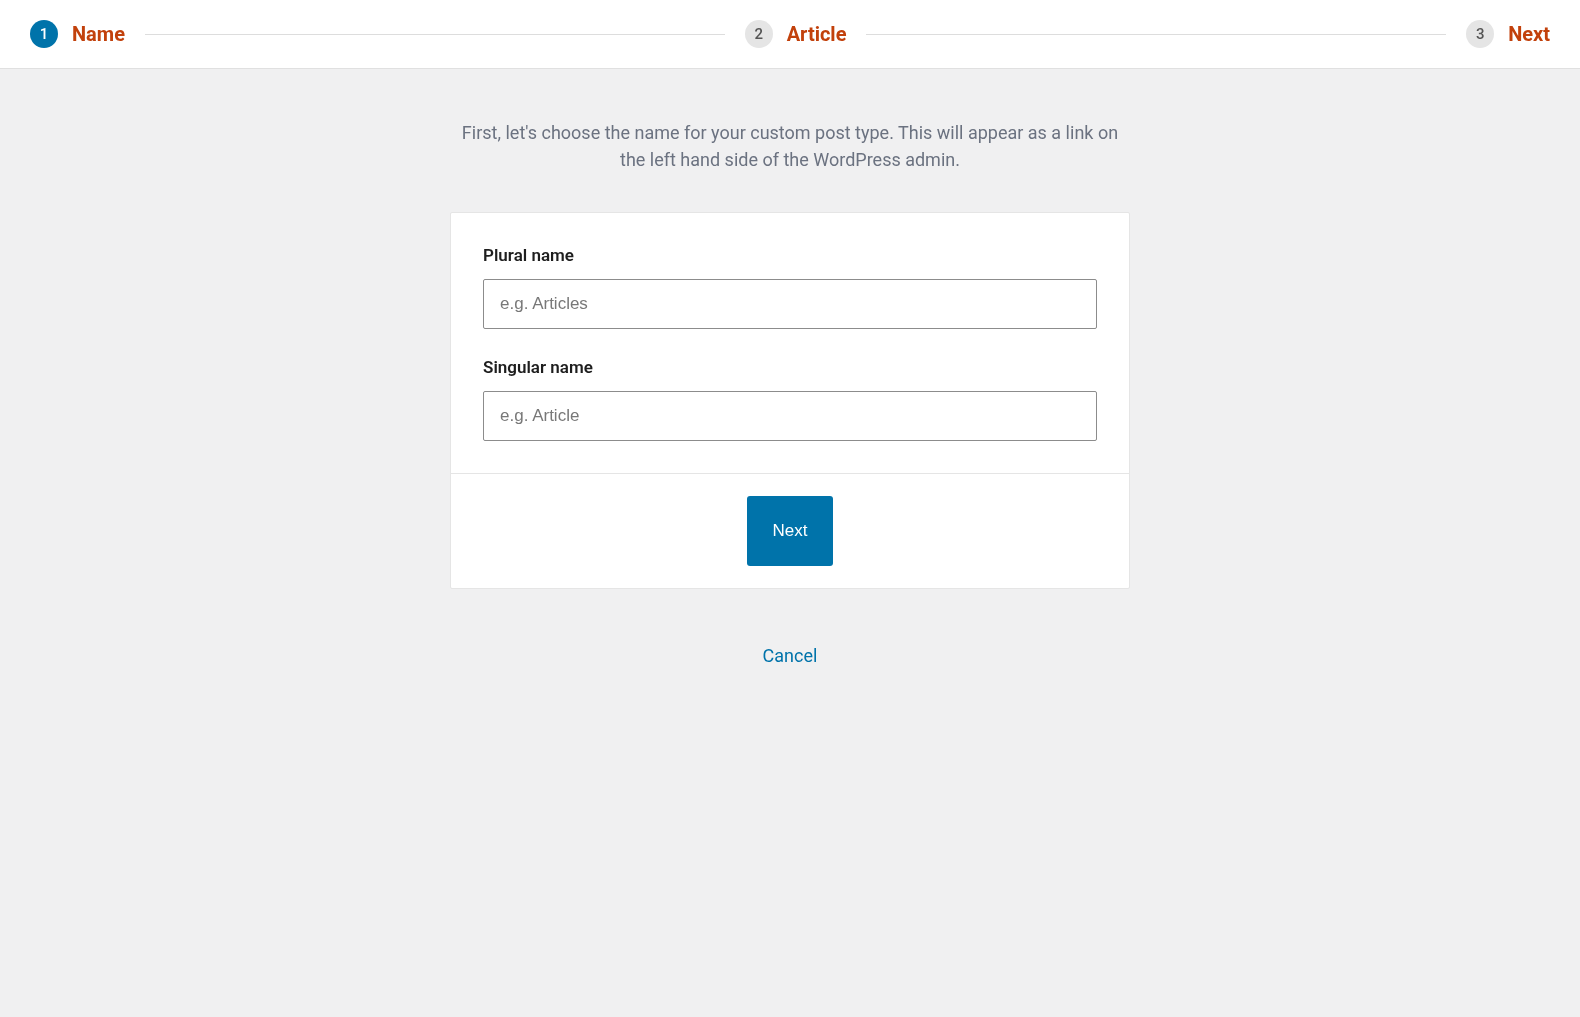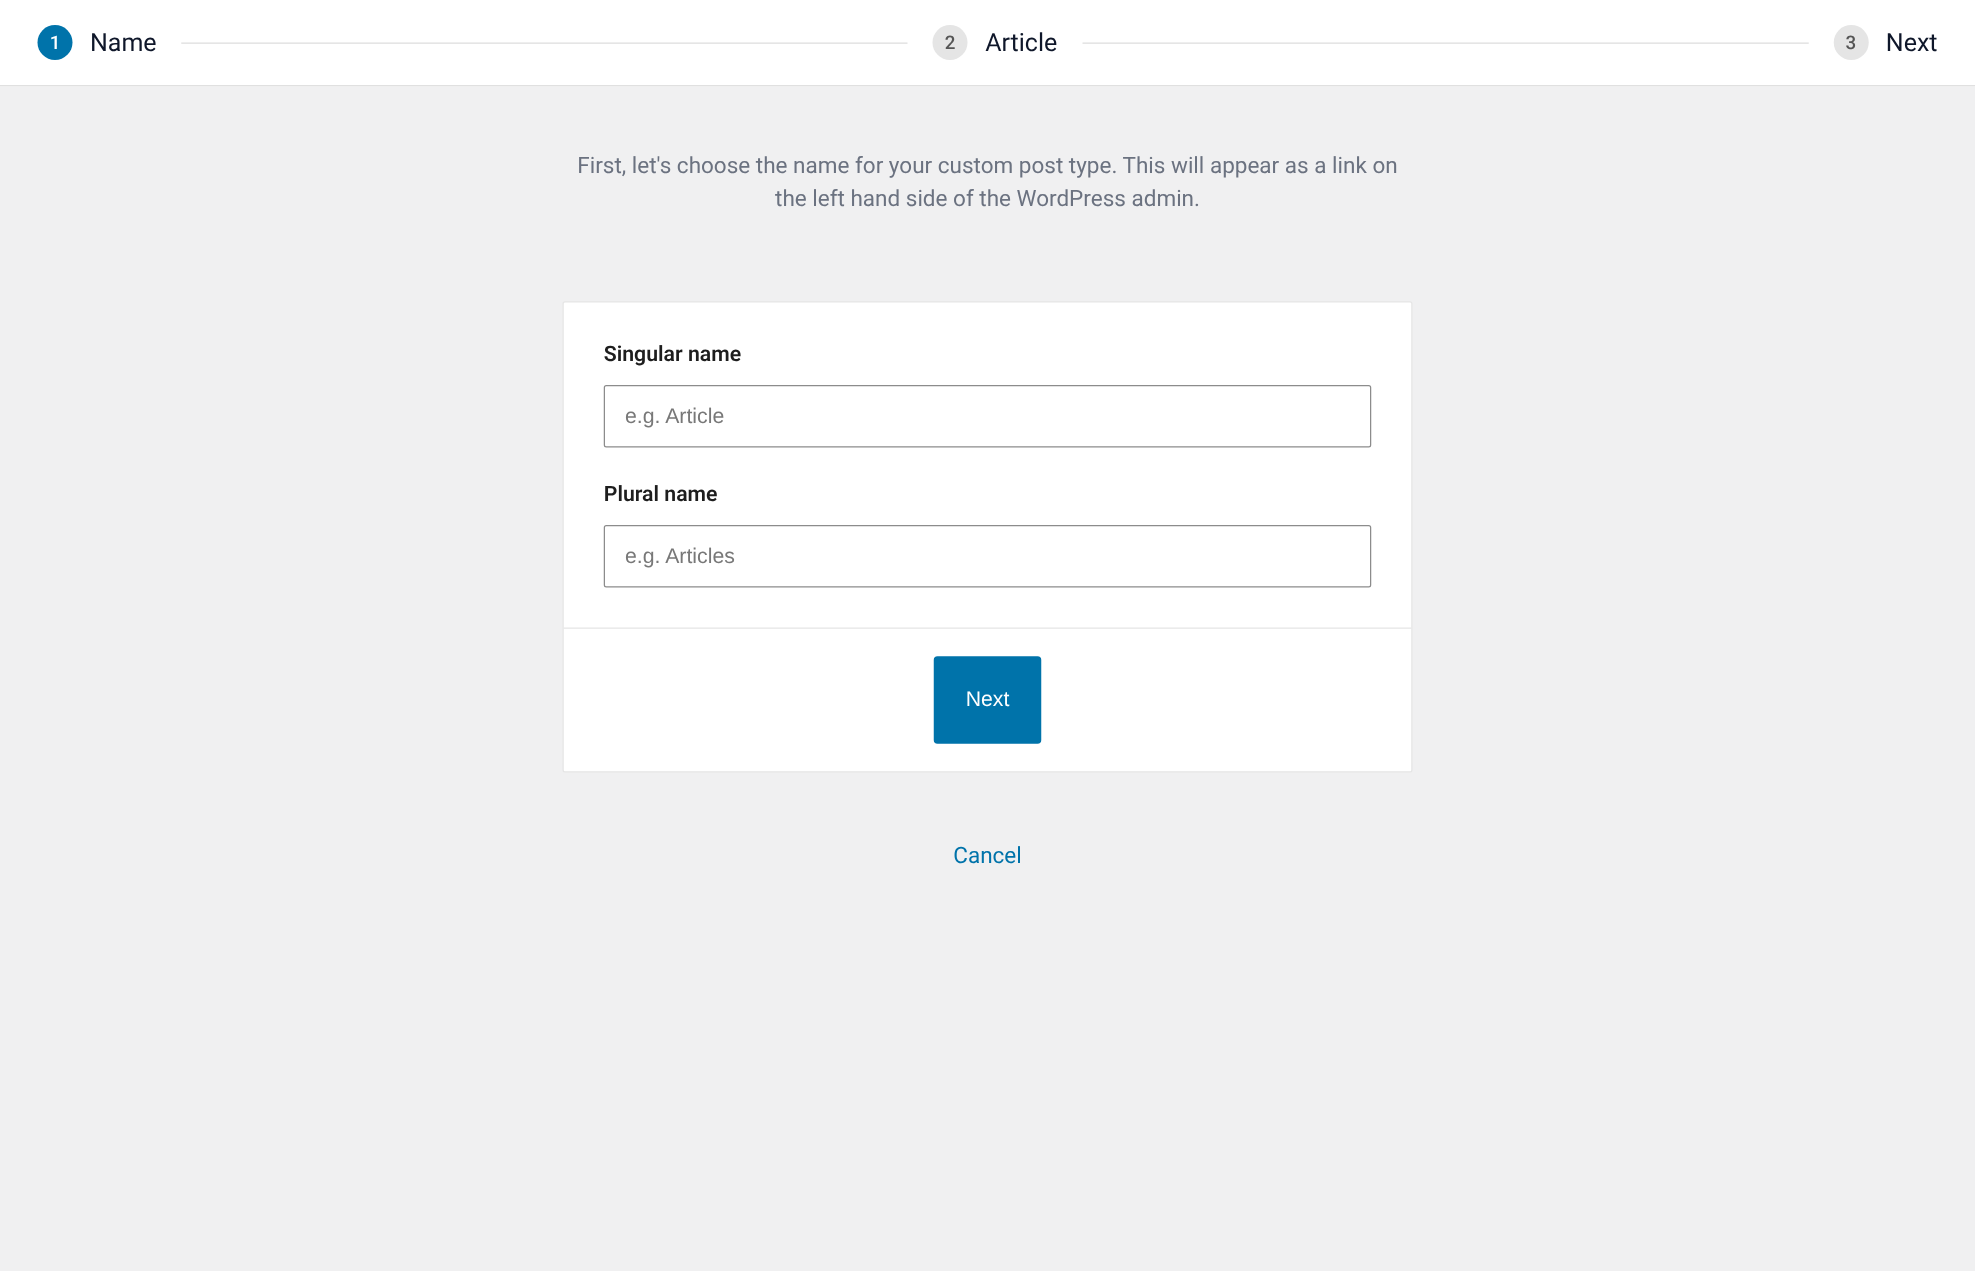--- a/index.html
+++ b/index.html
@@ -37,22 +37,22 @@
     .step-badge.active {
       background: #0073aa;
       color: #fff;
     }
     .step-badge.inactive {
       background: #e5e5e5;
       color: #555;
     }
     .step-label {
       font-size: 20px;
-      font-weight: 400;
-      color: #0f172a;
+      font-weight: 700;
+      color: #c2410c;
     }
     .step-connector {
       flex: 1;
       height: 1px;
       background: #ddd;
       margin: 0 20px;
     }
     .main {
       max-width: 720px;
       margin: 0 auto;
@@ -62,21 +62,21 @@
     .title {
       font-size: 30px;
       font-weight: 600;
       color: #1e1e1e;
       margin-bottom: 18px;
     }
     .subtitle {
       font-size: 18px;
       color: #6b7280;
       line-height: 1.5;
-      margin: 0 auto 68px;
+      margin: 0 auto 39px;
       max-width: 660px;
     }
     .card {
       background: #fff;
       border: 1px solid #e5e5e5;
       border-radius: 2px;
       text-align: left;
     }
     .card-body {
       padding: 32px 32px 32px;
@@ -155,26 +155,26 @@
     <div class="step-label">Next</div>
   </div>
 </div>
 
 <div class="main">
   <p class="subtitle">First, let's choose the name for your custom post type. This will appear as a link on the left hand side of the WordPress admin.</p>
 
   <div class="card">
     <div class="card-body">
       <div class="field-group">
+        <label class="field-label">Plural name</label>
+        <input type="text" class="field-input" placeholder="e.g. Articles" style="">
+      </div>
+      <div class="field-group">
         <label class="field-label">Singular name</label>
         <input type="text" class="field-input" placeholder="e.g. Article" style="">
-      </div>
-      <div class="field-group">
-        <label class="field-label">Plural name</label>
-        <input type="text" class="field-input" placeholder="e.g. Articles" style="">
       </div>
     </div>
     <div class="card-footer">
       <button class="btn-primary">Next</button>
     </div>
   </div>
 
   <div class="cancel-wrap">
     <button class="link-cancel">Cancel</button>
   </div>

